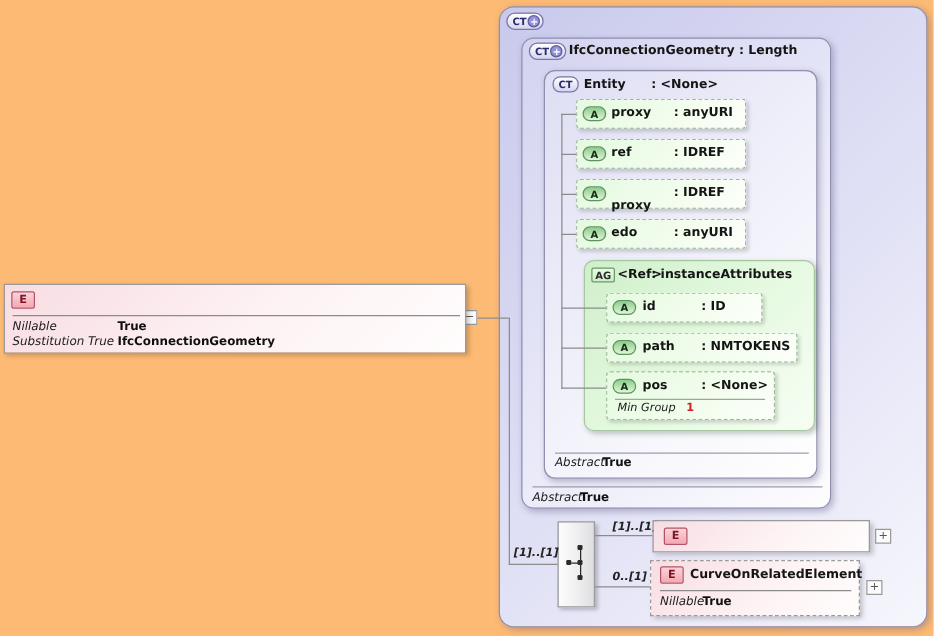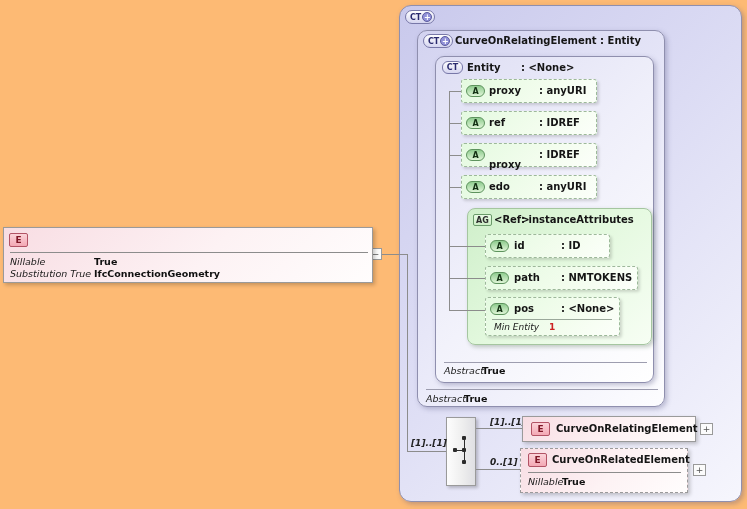--- a/index.html
+++ b/index.html
@@ -63,21 +63,21 @@
       <span>CT</span>
       <span class="plus-circle">+</span>
     </span>
   </div>
 
   <div class="ct-box inner" style="left:417px;top:30px;width:248px;height:377px;border-radius:10px">
     <span class="badge ctplus" style="left:5px;top:3px">
       <span>CT</span>
       <span class="plus-circle">+</span>
     </span>
-    <span class="box-title" style="left:37px;top:4px">CurveOnRelatingElement : Entity</span>
+    <span class="box-title" style="left:37px;top:4px">IfcConnectionGeometry : Length</span>
     <div class="hdiv" style="left:8px;top:358px;width:232px"></div>
     <span class="prop-name" style="left:8px;top:362px">Abstract</span>
     <span class="prop-val" style="left:46px;top:362px">True</span>
   </div>
 
   <div class="ct-box entity" style="left:435px;top:56px;width:219px;height:327px;border-radius:9px">
     <span class="badge ct" style="left:6px;top:4px">CT</span>
     <span class="box-title" style="left:31px;top:5px">Entity</span>
     <span class="box-title" style="left:85px;top:5px">: &lt;None&gt;</span>
     <div class="hdiv" style="left:8px;top:305px;width:203px"></div>
@@ -130,21 +130,21 @@
   <div class="attr-box" style="left:485px;top:266px;width:153px;height:24px">
     <span class="badge a" style="left:4px;top:5px">A</span>
     <span class="attr-name" style="left:28px;top:5px">path</span>
     <span class="attr-type" style="left:75px;top:5px">: NMTOKENS</span>
   </div>
   <div class="attr-box" style="left:485px;top:297px;width:135px;height:39px">
     <span class="badge a" style="left:4px;top:5px">A</span>
     <span class="attr-name" style="left:28px;top:5px">pos</span>
     <span class="attr-type" style="left:75px;top:5px">: &lt;None&gt;</span>
     <div class="hdiv" style="left:6px;top:21px;width:120px;background:#9aa89a"></div>
-    <span class="prop-name" style="left:8px;top:24px;font-size:9px">Min Entity</span>
+    <span class="prop-name" style="left:8px;top:24px;font-size:9px">Min Group</span>
     <span class="prop-val red" style="left:63px;top:24px;font-size:9px">1</span>
   </div>
 
   <div class="expander" style="left:369px;top:248px">−</div>
   <div class="line" style="left:382px;top:254px;width:25px;height:1px"></div>
   <div class="line" style="left:407px;top:254px;width:1px;height:198px"></div>
   <div class="line" style="left:407px;top:451px;width:39px;height:1px"></div>
 
   <div class="elem-box solid" style="left:3px;top:227px;width:370px;height:56px">
     <span class="badge e" style="left:5px;top:5px">E</span>
@@ -168,21 +168,20 @@
 
   <span class="card-label" style="left:411px;top:438px">[1]..[1]</span>
 
   <div class="line" style="left:476px;top:428px;width:46px;height:1px"></div>
   <div class="line" style="left:476px;top:469px;width:44px;height:1px"></div>
   <span class="card-label" style="left:490px;top:417px">[1]..[1]</span>
   <span class="card-label" style="left:490px;top:457px">0..[1]</span>
 
   <div class="elem-box solid" style="left:522px;top:416px;width:174px;height:26px">
     <span class="badge e" style="left:8px;top:5px">E</span>
-    <span class="box-title" style="left:33px;top:6px">CurveOnRelatingElement</span>
   </div>
   <div class="expander" style="left:700px;top:423px">+</div>
 
   <div class="elem-box dashed" style="left:520px;top:448px;width:168px;height:45px">
     <span class="badge e" style="left:7px;top:4px">E</span>
     <span class="box-title" style="left:31px;top:5px">CurveOnRelatedElement</span>
     <div class="hdiv" style="left:7px;top:23px;width:153px;background:#8c8c8c"></div>
     <span class="prop-name" style="left:7px;top:27px">Nillable</span>
     <span class="prop-val" style="left:41px;top:27px">True</span>
   </div>

